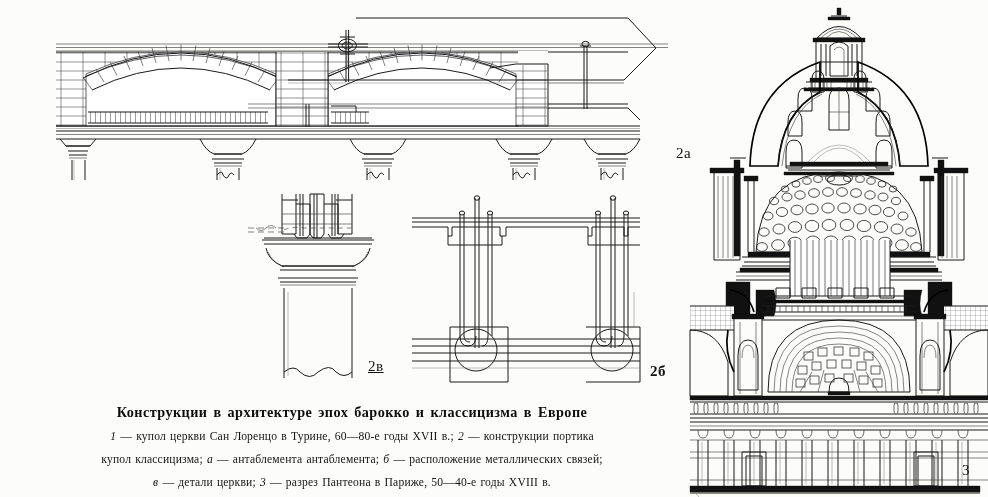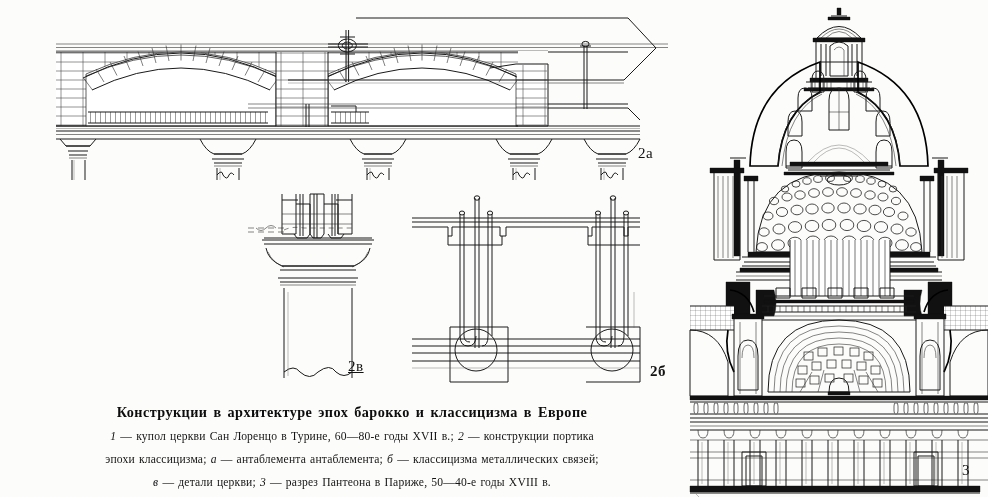--- a/index.html
+++ b/index.html
@@ -260,21 +260,21 @@
         <path class="ln" d="M568 151 H600"></path>
         <path class="ln" d="M570 155 H598"></path>
         <path class="ln-thin" d="M570 158 H598"></path>
         <path class="ln" d="M573 160 V172"></path>
         <path class="ln" d="M595 160 V172"></path>
         <path class="ln-hair" d="M576 160 V172"></path>
         <path class="ln" d="M573 167 q5 -6 6 0 q4 6 6 0 q2 -4 5 0"></path>
       </g>
     </svg>
   </div>
-  <div class="fig-label" style="left:638px; top:145px;">2а</div>
+  <div class="fig-label" style="left:676px; top:145px;">2а</div>
 
   <div class="fig" style="left:248px; top:194px;">
     <svg width="140" height="190" viewBox="0 0 140 190">
 
       <g>
         <path class="ln" d="M34 0 V40 H48 V0"></path>
         <path class="ln" d="M48 10 H62 V40"></path>
         <path class="ln" d="M62 0 V40"></path>
         <path class="ln" d="M62 0 H76 V40"></path>
         <path class="ln" d="M76 10 H90 V40"></path>
@@ -324,21 +324,21 @@
       </g>
 
       <g>
         <path class="ln" d="M36 94 V184"></path>
         <path class="ln" d="M104 94 V184"></path>
         <path class="ln-hair" d="M40 98 V182"></path>
         <path class="ln" d="M36 178 q10 -8 16 0 q10 9 18 0 q12 -9 18 0 q8 7 16 0"></path>
       </g>
     </svg>
   </div>
-  <div class="fig-label" style="left:348px; top:358px;text-decoration:underline;">2в</div>
+  <div class="fig-label" style="left:368px; top:358px;text-decoration:underline;">2в</div>
 
   <div class="fig" style="left:412px; top:196px;">
     <svg width="228" height="188" viewBox="0 0 228 188">
 
       <g>
         <path class="ln" d="M0 22 H228"></path>
         <path class="ln" d="M0 26 H228"></path>
         <path class="ln" d="M0 31 H36 V40 H40"></path>
         <path class="ln" d="M40 40 V31 H88 V40 H94"></path>
         <path class="ln" d="M94 40 V31 H176 V40 H180"></path>
@@ -803,21 +803,21 @@
   <div class="fig-label" style="left:962px; top:462px;">3</div>
 
   <div id="caption-block">
     <div id="caption-title">Конструкции в архитектуре эпох барокко и классицизма в Европе</div>
 
     <p class="caption-line">
       <span class="it">1</span><span> — купол церкви Сан Лоренцо в Турине, 60—80-е годы XVII в.;  </span><span class="it">2</span><span> — конструкции  портика</span>
     </p>
 
     <p class="caption-line">
-      <span>эпохи классицизма;  </span><span class="it">а</span><span> — антаблемента антаблемента;  </span><span class="it">б</span><span> — классицизма металлических связей;</span>
+      <span>купол классицизма;  </span><span class="it">а</span><span> — антаблемента антаблемента;  </span><span class="it">б</span><span> — расположение металлических связей;</span>
     </p>
 
     <p class="caption-line">
       <span class="it">в</span><span> — детали церкви;  </span><span class="it">3</span><span> — разрез Пантеона в Париже, 50—40-е годы XVIII в.</span>
     </p>
   </div>
 
 </div>
 
 </body></html>

